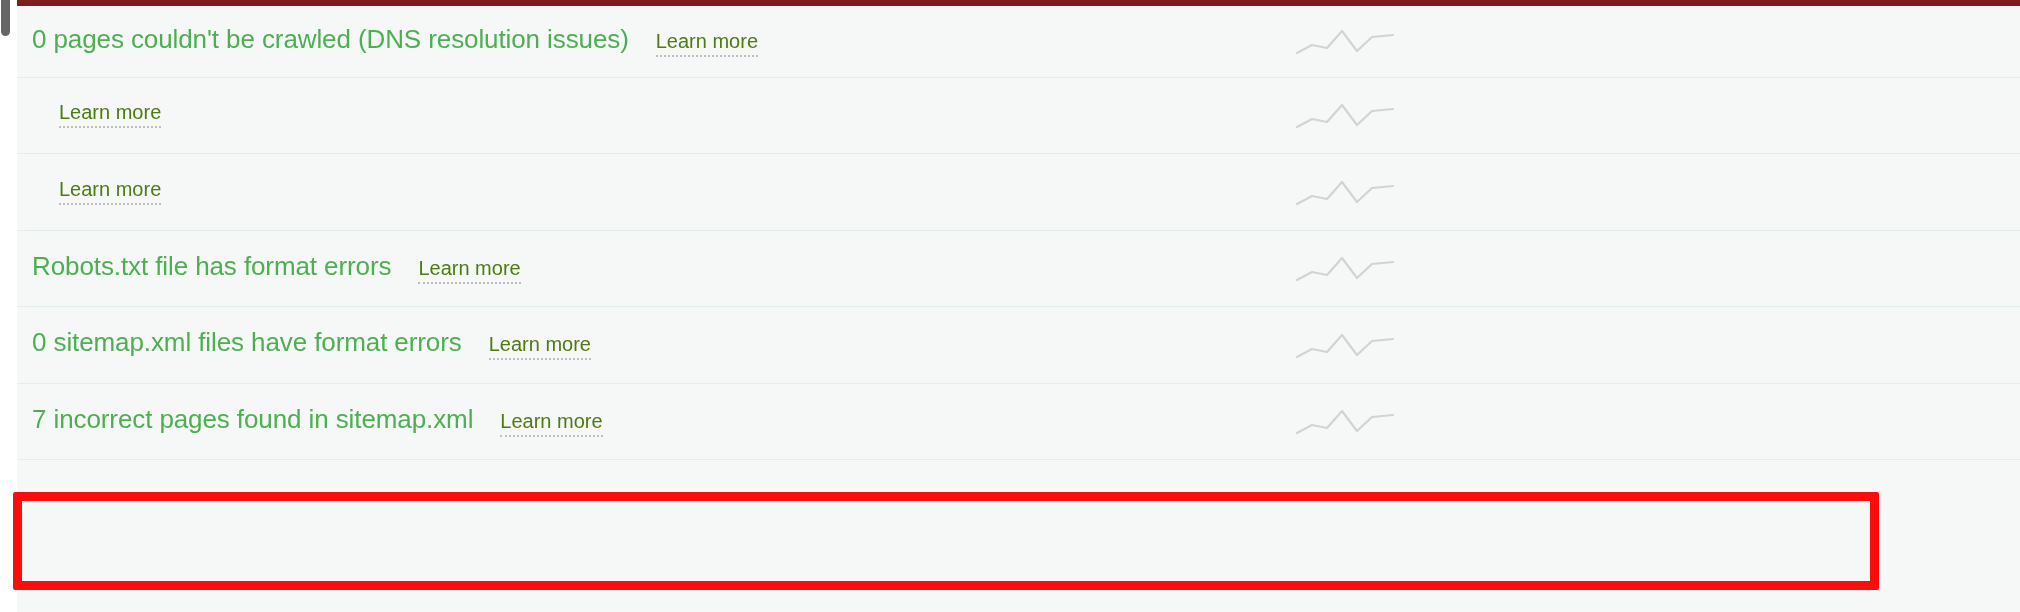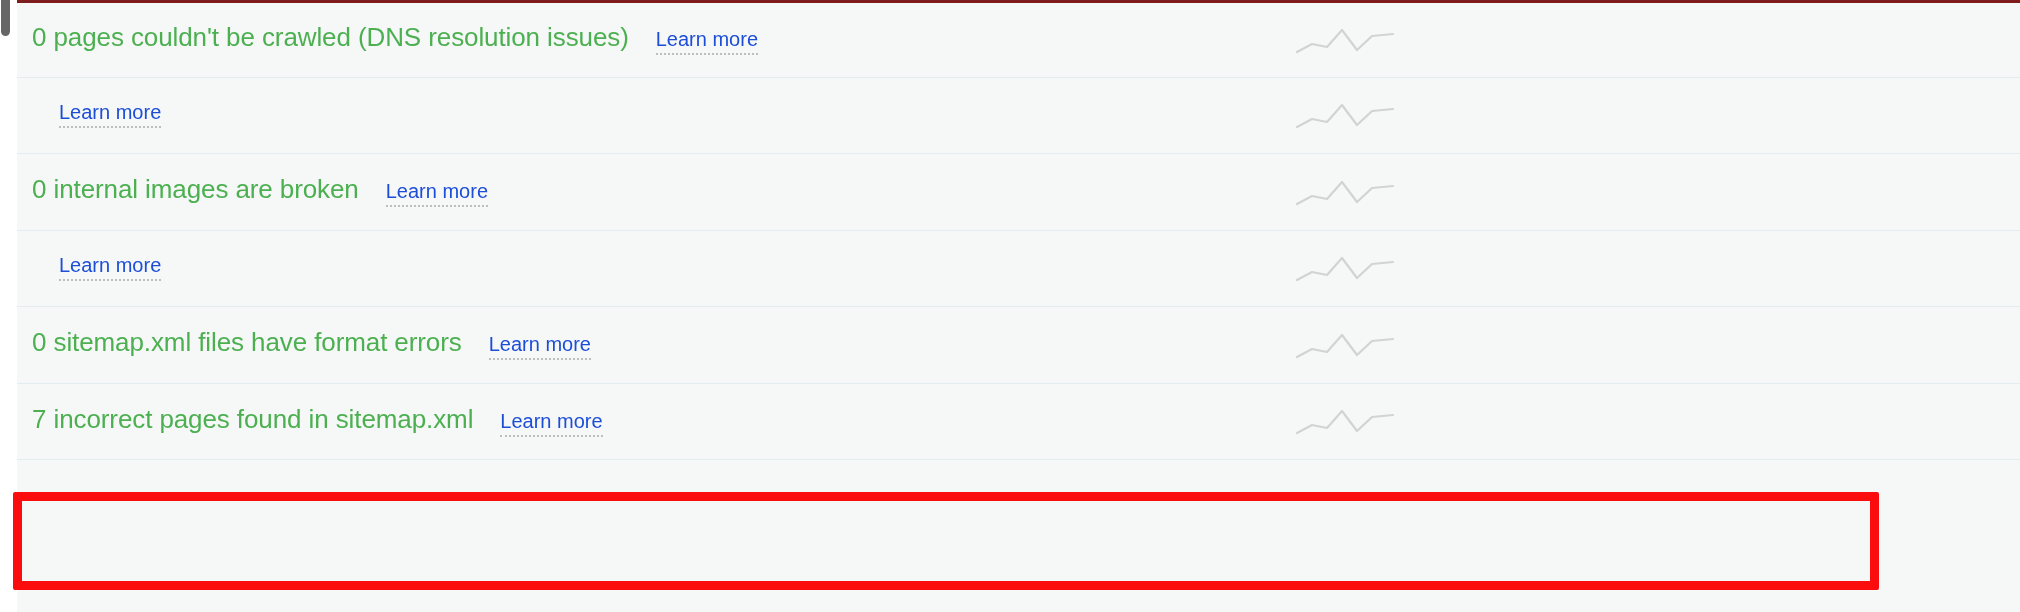--- a/index.html
+++ b/index.html
@@ -51,40 +51,40 @@
   }
 
   .issue-row {
     position: relative;
     height: 76.5px;
     border-top: 1px solid #e3edf0;
     display: flex;
     align-items: center;
     background: #f6f7f7;
   }
-  .issue-row:first-child { border-top: 3px solid #7f1d1d; text-align: center; }
+  .issue-row:first-child { border-top: 6px solid #7f1d1d; text-align: center; }
 
   .issue-label-wrap {
     display: flex;
     align-items: baseline;
     padding-left: 15px;
     white-space: nowrap;
   }
 
   .issue-label {
     color: #4cb051;
     font-size: 26px;
     font-weight: 400;
     letter-spacing: -0.1px;
     line-height: 1;
   }
 
   .learn-more {
     margin-left: 27px;
-    color: #1d4ed8;
+    color: #4d7c0f;
     font-size: 20px;
     font-weight: 400;
     line-height: 1;
     border-bottom: 2px dotted #bdbdbd;
     padding-bottom: 4px;
     cursor: pointer;
     text-decoration: none;
   }
 
   .sparkline {
@@ -139,32 +139,32 @@
       </div>
       <div class="sparkline">
         <svg viewBox="0 0 100 34" xmlns="http://www.w3.org/2000/svg">
           <polyline points="2,29 17,21 32,24 47,7 62,27 77,13 98,11" fill="none" stroke="#d3d3d3" stroke-width="2.2" stroke-linecap="round" stroke-linejoin="round"></polyline>
         </svg>
       </div>
     </div>
 
     <div class="issue-row">
       <div class="issue-label-wrap">
-        <span class="issue-label">0 internal images are broken</span>
-        <a class="learn-more">Learn more</a>
-      </div>
-      <div class="sparkline">
-        <svg viewBox="0 0 100 34" xmlns="http://www.w3.org/2000/svg">
-          <polyline points="2,29 17,21 32,24 47,7 62,27 77,13 98,11" fill="none" stroke="#d3d3d3" stroke-width="2.2" stroke-linecap="round" stroke-linejoin="round"></polyline>
-        </svg>
-      </div>
-    </div>
-
-    <div class="issue-row">
-      <div class="issue-label-wrap">
+        <a class="learn-more">Learn more</a>
+      </div>
+      <div class="sparkline">
+        <svg viewBox="0 0 100 34" xmlns="http://www.w3.org/2000/svg">
+          <polyline points="2,29 17,21 32,24 47,7 62,27 77,13 98,11" fill="none" stroke="#d3d3d3" stroke-width="2.2" stroke-linecap="round" stroke-linejoin="round"></polyline>
+        </svg>
+      </div>
+    </div>
+
+    <div class="issue-row">
+      <div class="issue-label-wrap">
+        <span class="issue-label">Robots.txt file has format errors</span>
         <a class="learn-more">Learn more</a>
       </div>
       <div class="sparkline">
         <svg viewBox="0 0 100 34" xmlns="http://www.w3.org/2000/svg">
           <polyline points="2,29 17,21 32,24 47,7 62,27 77,13 98,11" fill="none" stroke="#d3d3d3" stroke-width="2.2" stroke-linecap="round" stroke-linejoin="round"></polyline>
         </svg>
       </div>
     </div>
 
     <div class="issue-row">

